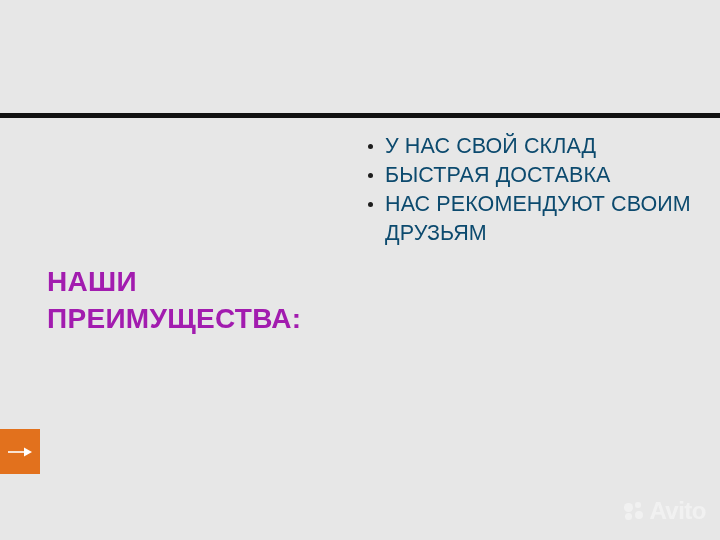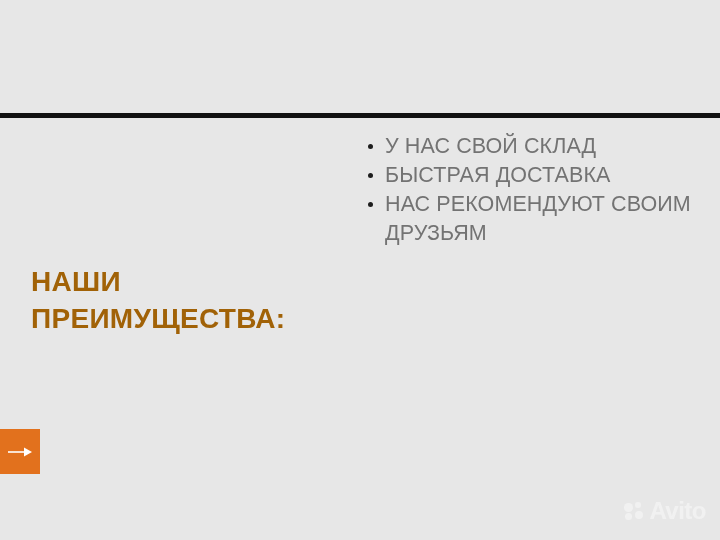--- a/index.html
+++ b/index.html
@@ -28,24 +28,24 @@
     left: 0;
     top: 113px;
     width: 720px;
     height: 5px;
     background: #111111;
   }
 
   
   #headline {
     position: absolute;
-    left: 31px;
+    left: 47px;
     top: 263px;
     width: 310px;
-    color: #a16207;
+    color: #a21caf;
     font-family: "Liberation Sans", sans-serif;
     font-weight: bold;
     font-size: 28px;
     line-height: 37px;
     letter-spacing: 0.3px;
     text-transform: uppercase;
     white-space: pre-line;
   }
 
   
@@ -74,21 +74,21 @@
     top: 132px;
     width: 340px;
     margin: 0;
     padding: 0;
     list-style: none;
   }
   #benefits-list li {
     position: relative;
     padding-left: 19px;
     margin: 0 0 0 0;
-    color: #737373;
+    color: #0c4a6e;
     font-family: "Liberation Sans", sans-serif;
     font-weight: normal;
     font-size: 21.5px;
     line-height: 29px;
     letter-spacing: 0.1px;
     text-transform: uppercase;
   }
   #benefits-list li::before {
     content: "";
     position: absolute;

